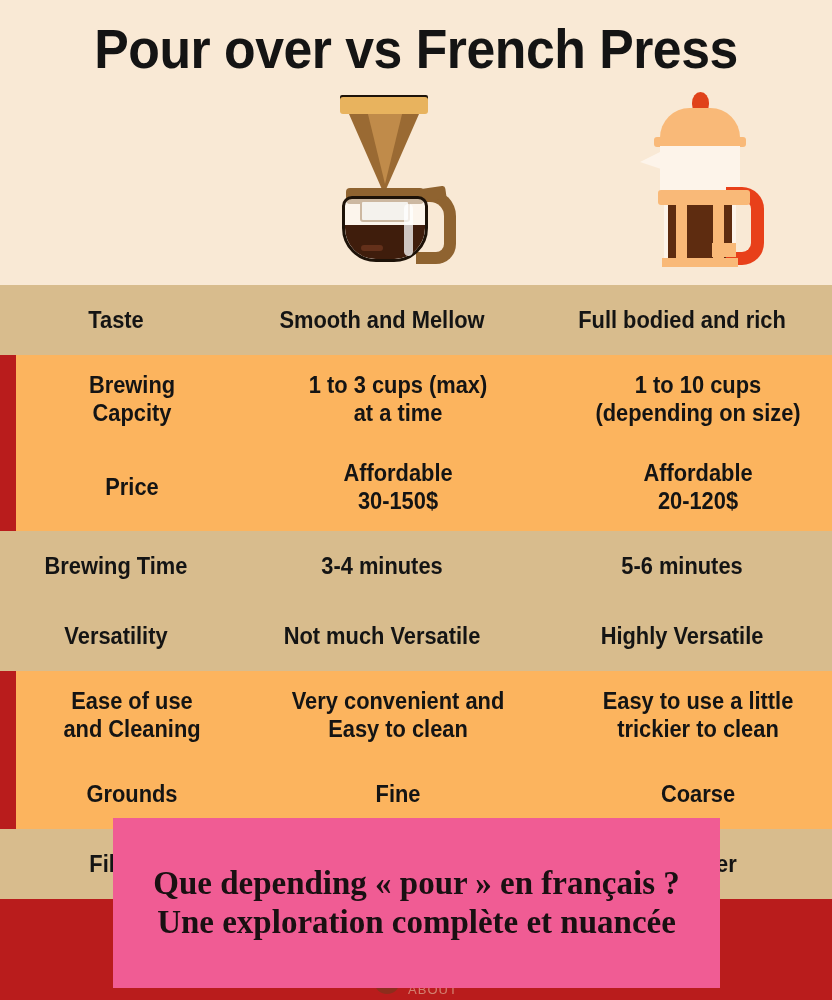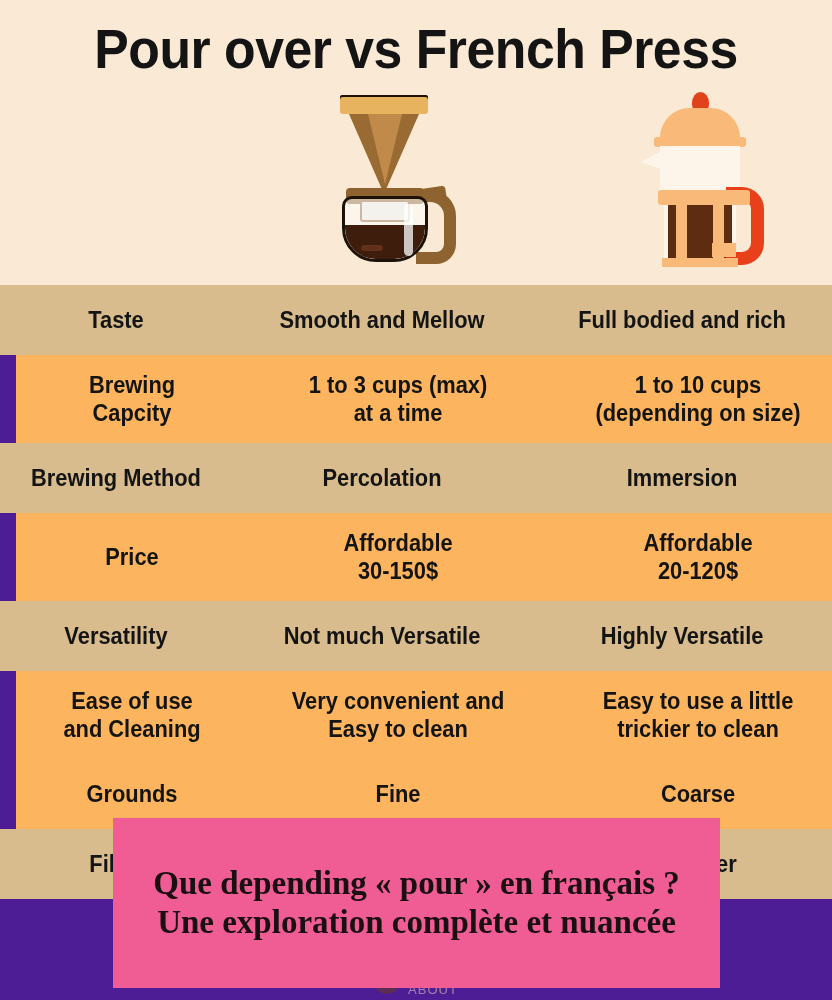--- a/index.html
+++ b/index.html
@@ -11,21 +11,21 @@
     height: 1000px;
     background: #f9e9d5;
     font-family: "Liberation Sans", sans-serif;
     overflow: hidden;
     position: relative;
   }
   #infographic {
     position: relative;
     width: 832px;
     height: 1000px;
-    background: #4c1d95;
+    background: #b91c1c;
   }
 
   
   .header {
     position: absolute;
     left: 0; top: 0;
     width: 832px;
     height: 285px;
     background: #f9e9d5;
   }
@@ -388,31 +388,31 @@
       <div class="row tan h1">
         <div class="cell c0">Taste</div>
         <div class="cell c1">Smooth and Mellow</div>
         <div class="cell c2">Full bodied and rich</div>
       </div>
       <div class="row orange h2">
         <div class="cell c0">Brewing<br>Capcity</div>
         <div class="cell c1">1 to 3 cups (max)<br>at a time</div>
         <div class="cell c2">1 to 10 cups<br>(depending on size)</div>
       </div>
-      <div class="row tan h1">
-        <div class="cell c0">Brewing Method</div>
-        <div class="cell c1">Percolation</div>
-        <div class="cell c2">Immersion</div>
-      </div>
       <div class="row orange h2">
         <div class="cell c0">Price</div>
         <div class="cell c1">Affordable<br>30-150$</div>
         <div class="cell c2">Affordable<br>20-120$</div>
       </div>
       <div class="row tan h1">
+        <div class="cell c0">Brewing Time</div>
+        <div class="cell c1">3-4 minutes</div>
+        <div class="cell c2">5-6 minutes</div>
+      </div>
+      <div class="row tan h1">
         <div class="cell c0">Versatility</div>
         <div class="cell c1">Not much Versatile</div>
         <div class="cell c2">Highly Versatile</div>
       </div>
       <div class="row orange h2">
         <div class="cell c0">Ease of use<br>and Cleaning</div>
         <div class="cell c1">Very convenient and<br>Easy to clean</div>
         <div class="cell c2">Easy to use a little<br>trickier to clean</div>
       </div>
       <div class="row orange h1">

